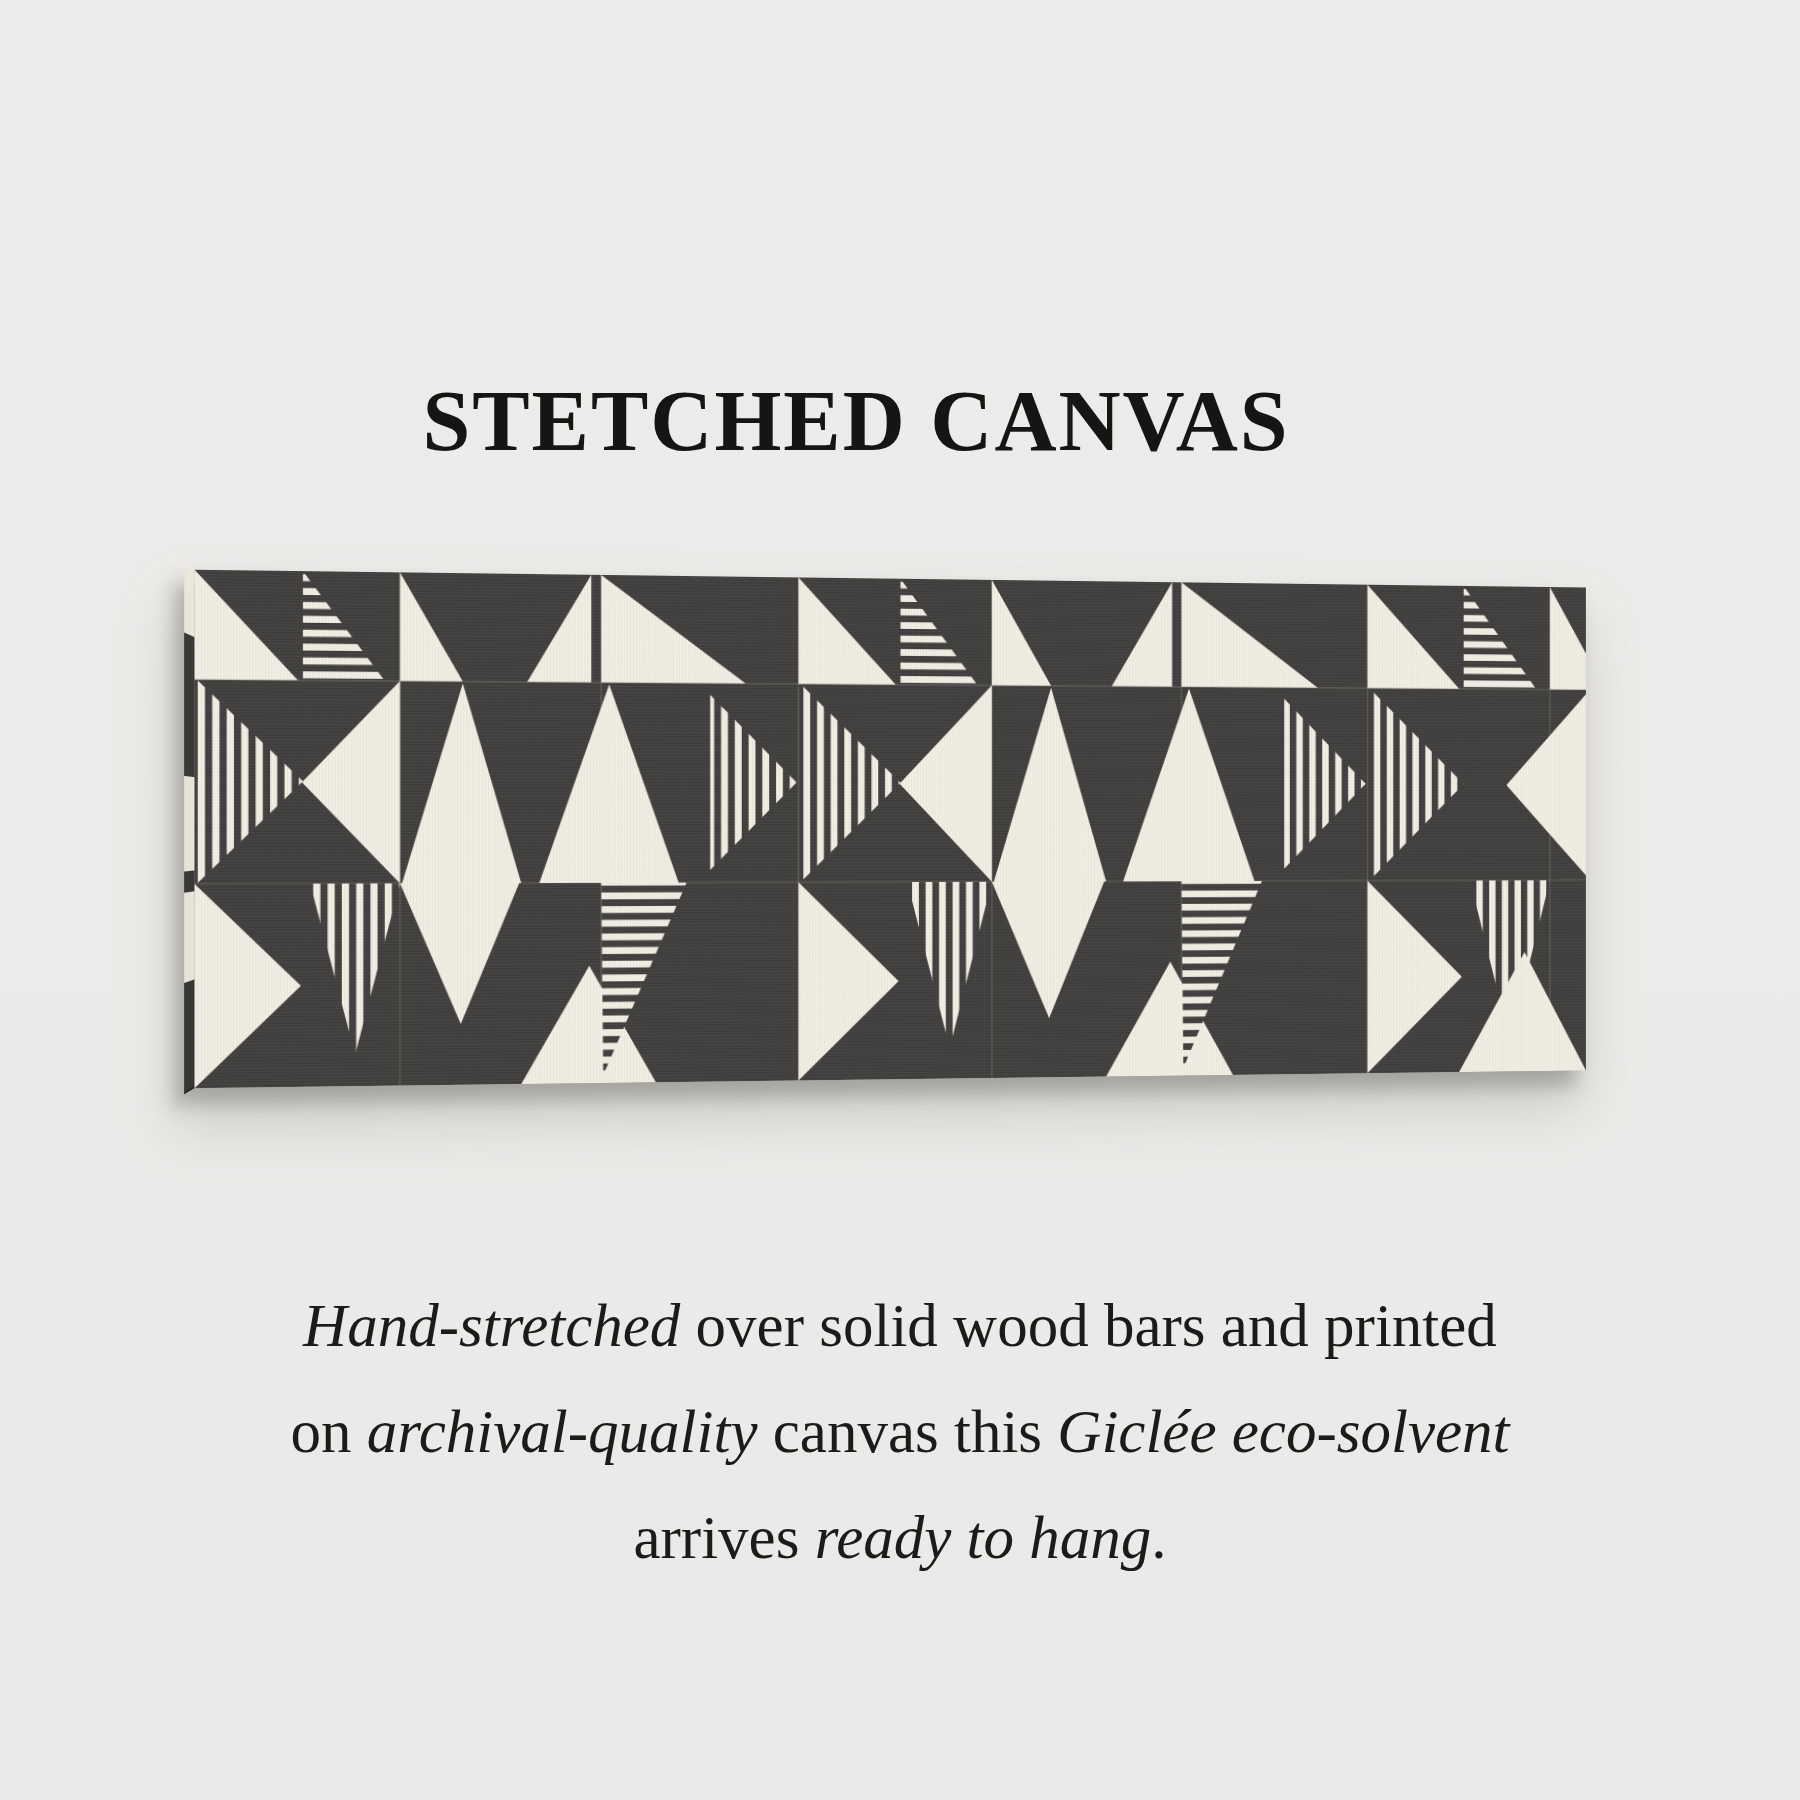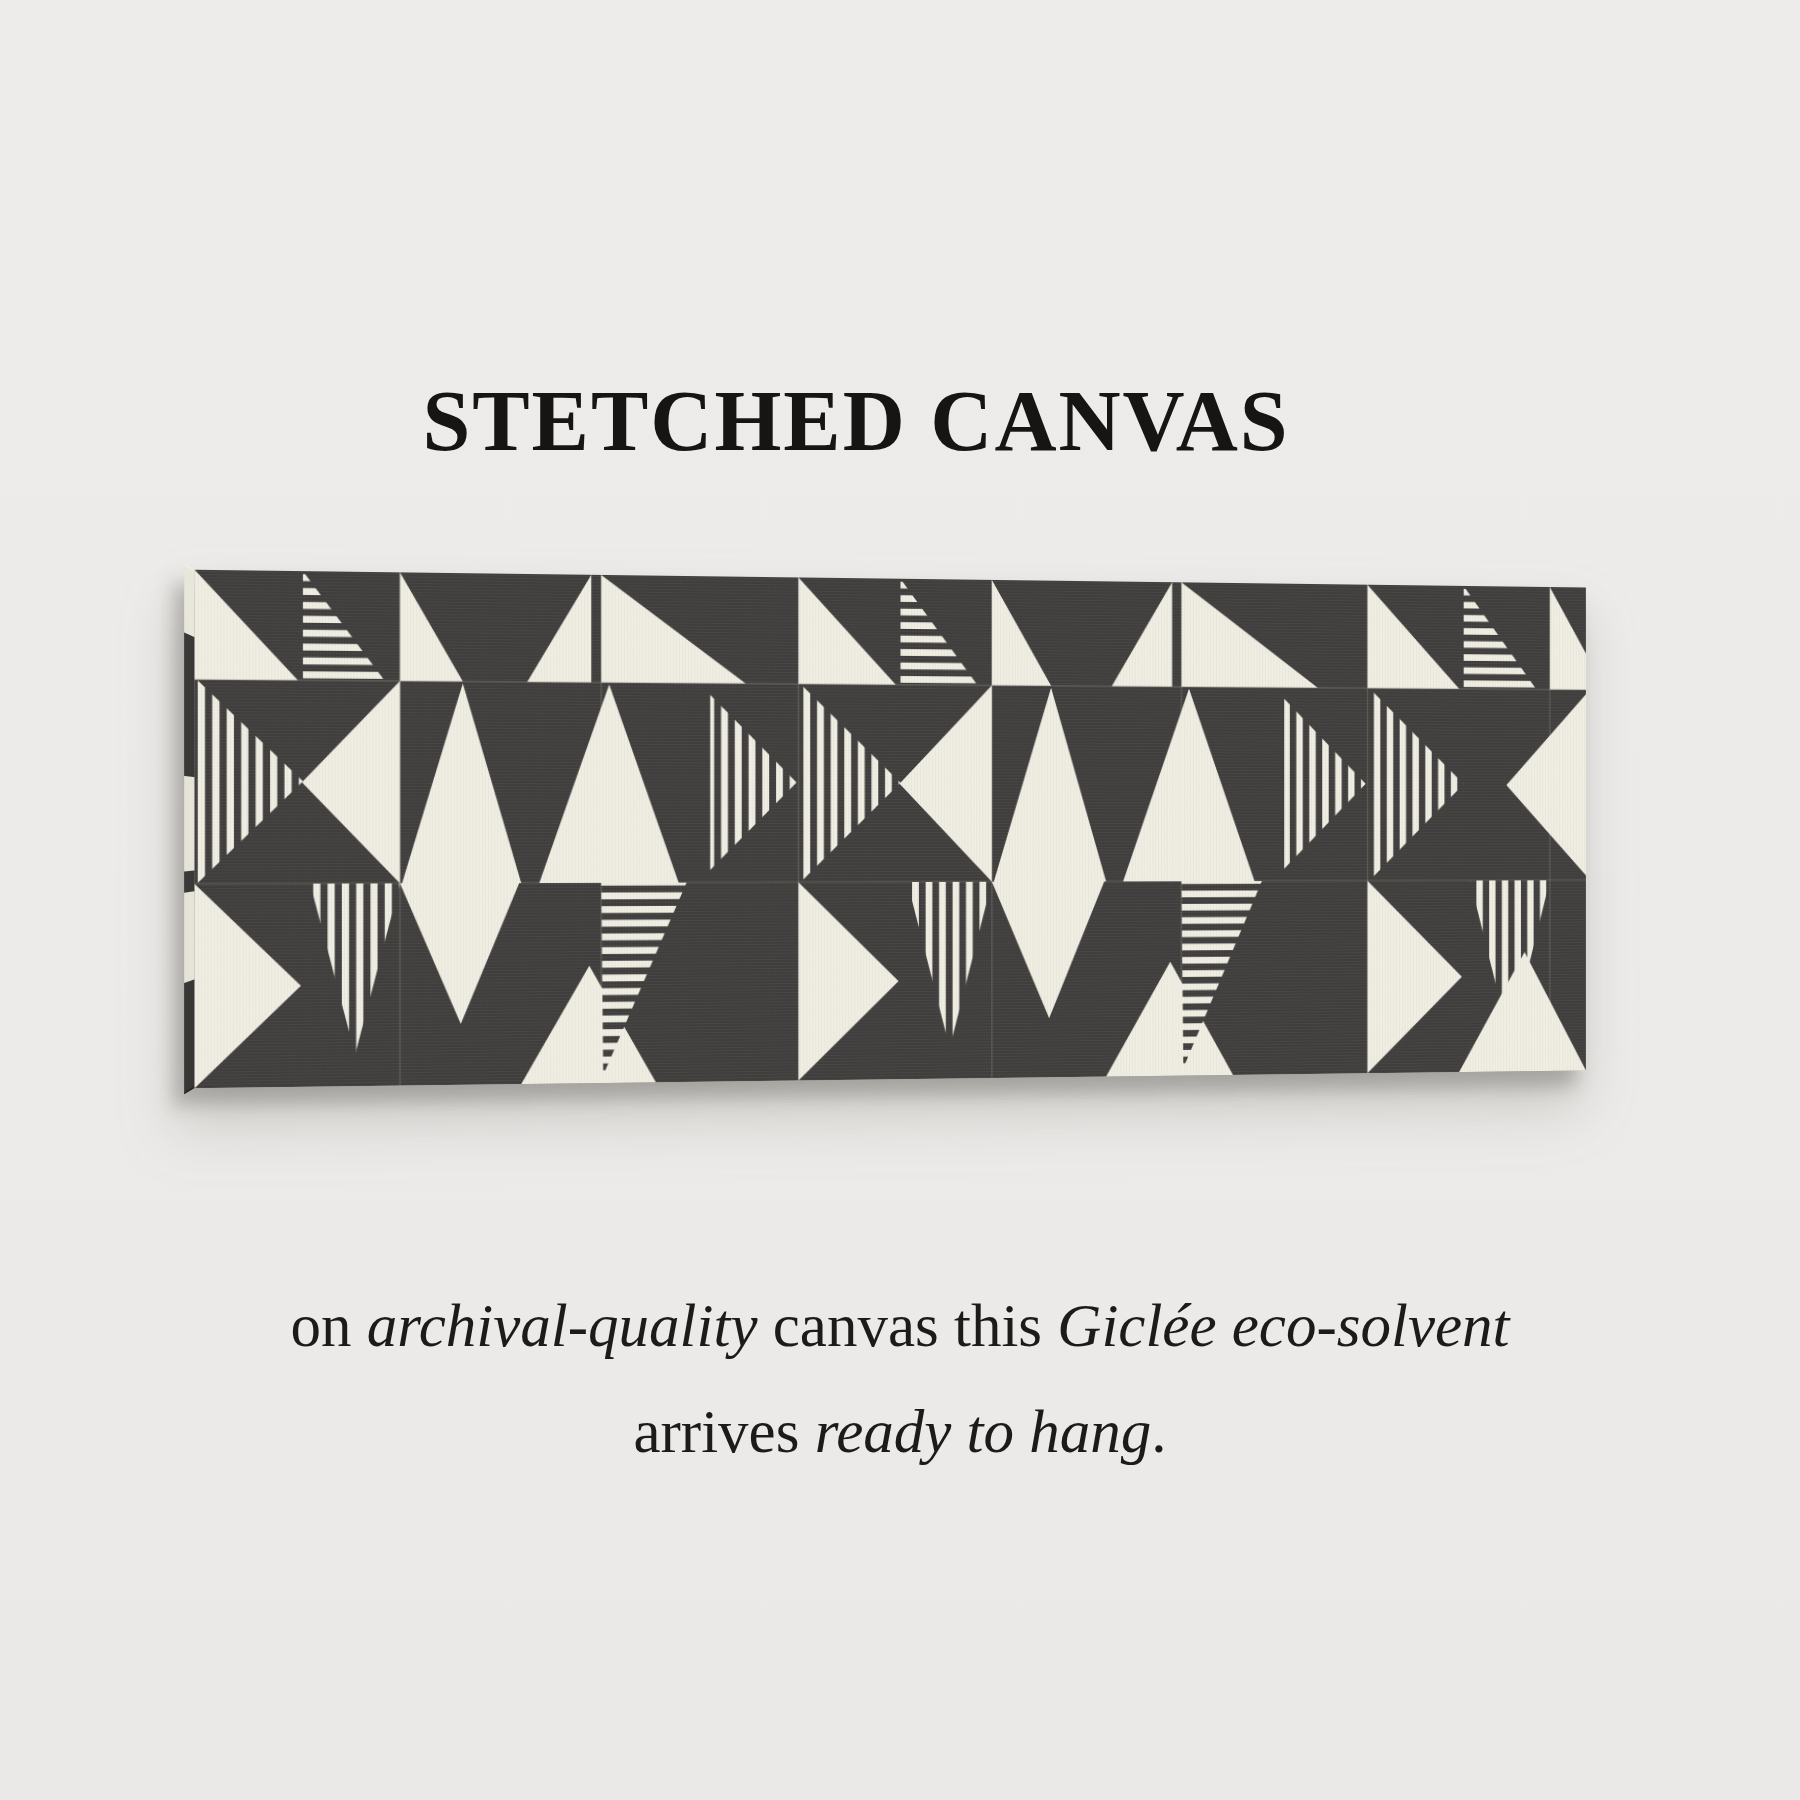--- a/index.html
+++ b/index.html
@@ -135,15 +135,16 @@
               <line x1="0" y1="110" x2="1440" y2="110"></line>
               <line x1="0" y1="315" x2="1440" y2="315"></line>
             </g>
           </svg>
       </div>
     </div>
   </div>
 </div>
 
 <p class="desc">
+    <span class="ln"><i>Hand-stretched</i><span> over solid wood bars and printed</span></span>
     <span class="ln"><span>on </span><i>archival-quality</i><span> canvas this </span><i>Giclée eco-solvent</i></span>
     <span class="ln"><span>arrives </span><i>ready to hang</i><span>.</span></span>
   </p>
 
 </body></html>

